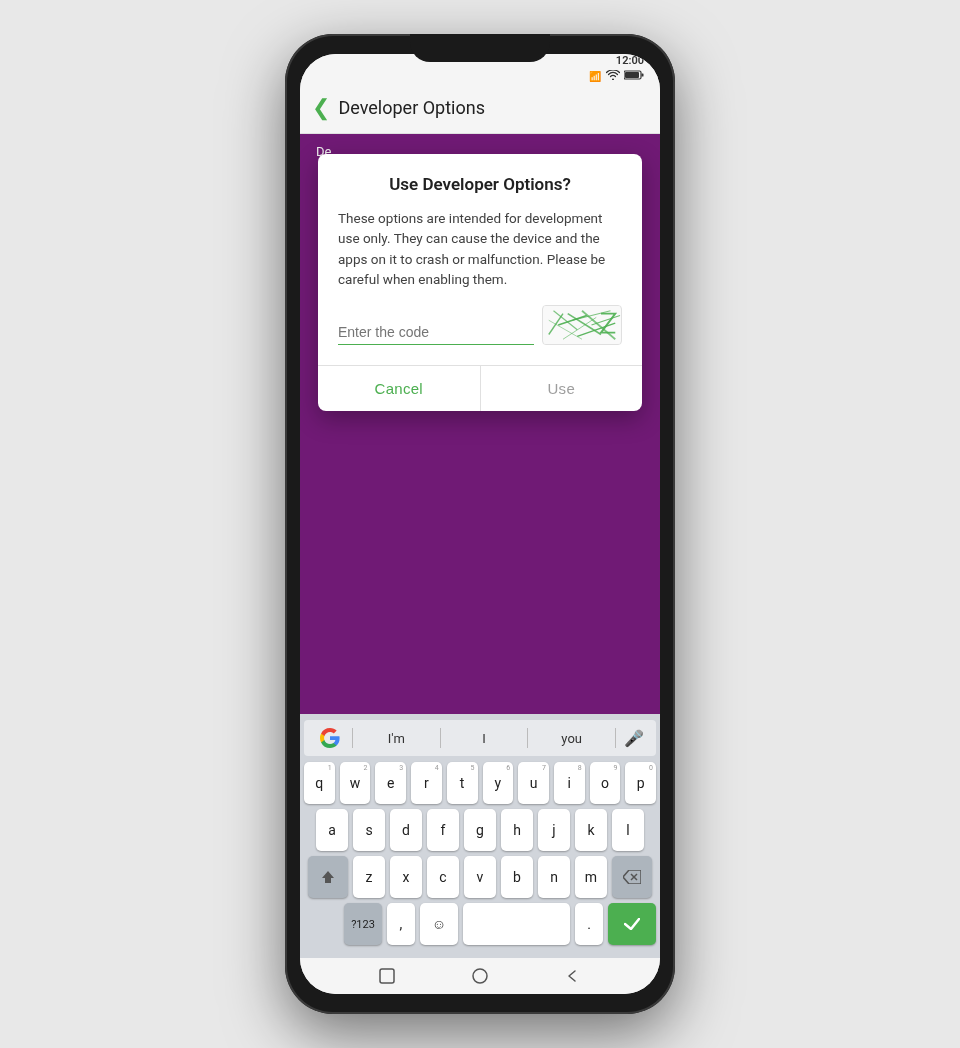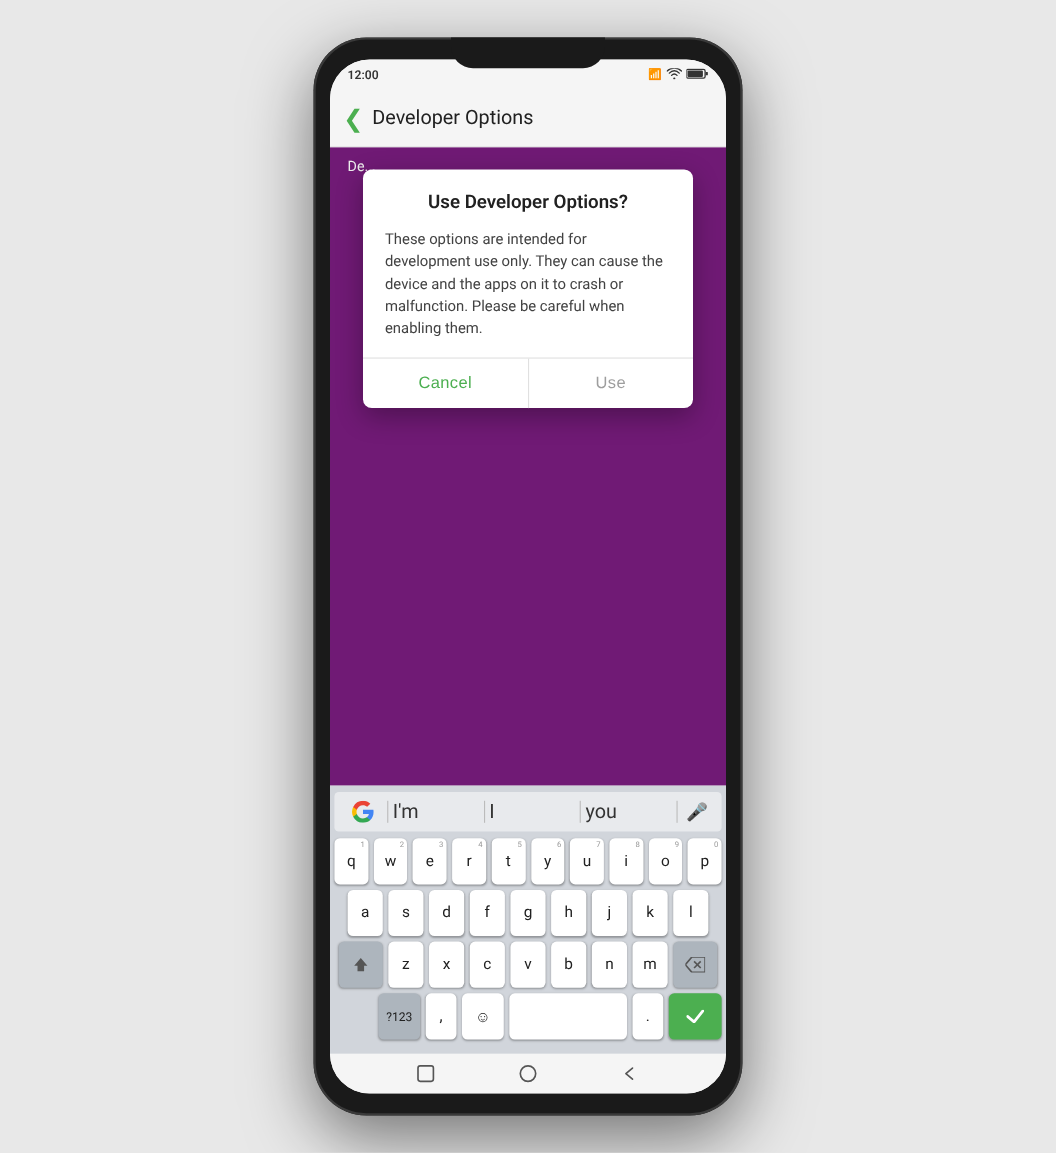--- a/index.html
+++ b/index.html
@@ -48,27 +48,28 @@
       display: flex;
       flex-direction: column;
     }
 
     
     .status-bar {
       width: 100%;
       height: 28px;
       background: #f5f5f5;
       display: flex;
-      align-items: center;
+      align-items: flex-end;
       justify-content: space-between;
       padding: 0 16px;
       font-size: 11px;
       font-weight: 600;
       color: #333;
       flex-shrink: 0;
+      flex-direction: column;
     }
 
     .status-icons {
       display: flex;
       align-items: center;
       gap: 4px;
     }
 
     
     .app-bar {
@@ -112,21 +113,21 @@
       top: 10px;
       left: 16px;
       font-size: 14px;
       color: #e0e0e0;
     }
 
     
     .dialog {
       background: #ffffff;
       border-radius: 8px;
-      width: 300px;
+      width: 324px;
       padding: 20px;
       box-shadow: 0 8px 24px rgba(0,0,0,0.3);
       position: relative;
       z-index: 5;
     }
 
     .dialog-title {
       font-size: 17px;
       font-weight: 600;
       color: #212121;
@@ -237,21 +238,22 @@
 
     .suggestion-divider {
       width: 1px;
       height: 20px;
       background: #bbb;
       margin: 0 4px;
     }
 
     .suggestion-word {
       flex: 1;
-      font-size: 18px;
+      text-align: center;
+      font-size: 13px;
       color: #333;
       cursor: pointer;
     }
 
     .suggestion-mic {
       width: 28px;
       height: 28px;
       display: flex;
       align-items: center;
       justify-content: center;
@@ -396,20 +398,42 @@
       <span class="app-bar-title">Developer Options</span>
     </div>
 
     <div class="main-content">
       <div class="bg-settings-item" style="font-size:13px; color:#eee;">De...</div>
 
       <div class="dialog">
         <div class="dialog-title">Use Developer Options?</div>
         <div class="dialog-message">These options are intended for development use only. They can cause the device and the apps on it to crash or malfunction. Please be careful when enabling them.</div>
 
+        <div class="dialog-input-row">
+          <input class="dialog-input" type="text" placeholder="Enter the code" style="">
+
+          <div class="captcha-area">
+            <svg class="captcha-svg" viewBox="0 0 80 40" xmlns="http://www.w3.org/2000/svg">
+              <rect width="80" height="40" fill="#f9f9f9"></rect>
+
+              <line x1="5" y1="30" x2="20" y2="8" stroke="#4CAF50" stroke-width="1.5" opacity="0.8"></line>
+              <line x1="10" y1="5" x2="35" y2="25" stroke="#4CAF50" stroke-width="1.2" opacity="0.7"></line>
+              <line x1="15" y1="20" x2="45" y2="10" stroke="#4CAF50" stroke-width="1.5" opacity="0.9"></line>
+              <line x1="20" y1="35" x2="55" y2="12" stroke="#4CAF50" stroke-width="1" opacity="0.6"></line>
+              <line x1="25" y1="8" x2="60" y2="30" stroke="#4CAF50" stroke-width="1.8" opacity="0.8"></line>
+              <line x1="30" y1="15" x2="70" y2="5" stroke="#4CAF50" stroke-width="1.2" opacity="0.7"></line>
+              <line x1="35" y1="32" x2="75" y2="18" stroke="#4CAF50" stroke-width="1.5" opacity="0.9"></line>
+              <line x1="5" y1="15" x2="40" y2="35" stroke="#4CAF50" stroke-width="1" opacity="0.5"></line>
+              <line x1="40" y1="5" x2="75" y2="35" stroke="#4CAF50" stroke-width="1.8" opacity="0.7"></line>
+              <line x1="50" y1="20" x2="80" y2="10" stroke="#4CAF50" stroke-width="1.2" opacity="0.8"></line>
+
+              <polyline points="60,8 75,8 60,28 75,28" fill="none" stroke="#4CAF50" stroke-width="2" opacity="0.9"></polyline>
+            </svg>
+          </div>
+        </div>
 
         <div class="dialog-buttons">
           <button class="dialog-btn dialog-btn-cancel">Cancel</button>
           <button class="dialog-btn dialog-btn-use">Use</button>
         </div>
       </div>
     </div>
 
     <div class="keyboard-area">
 

